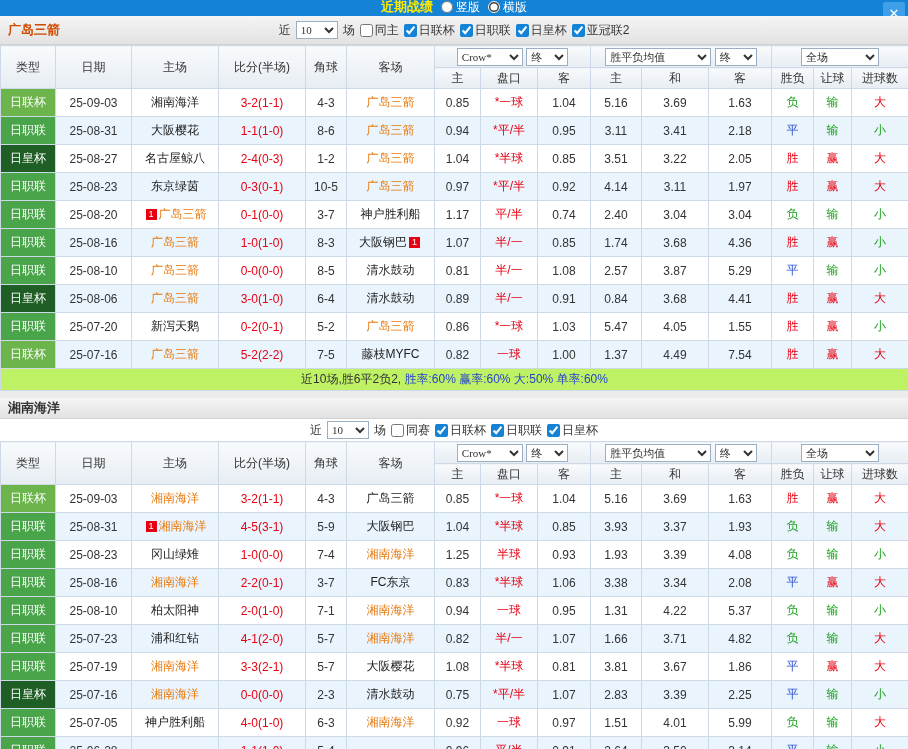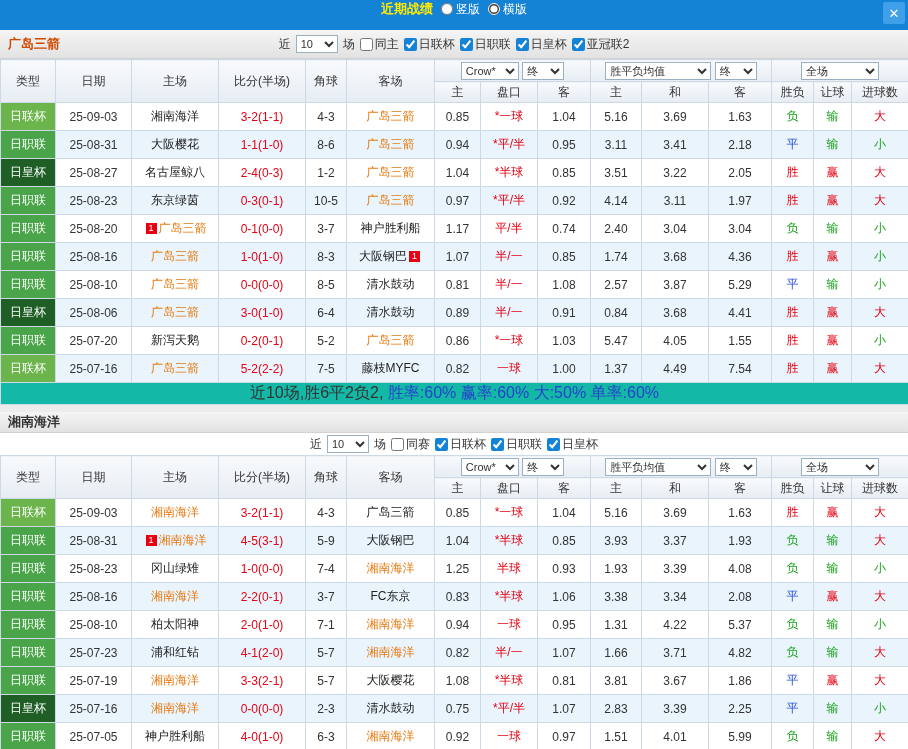--- a/index.html
+++ b/index.html
@@ -1,63 +1,63 @@
 <!DOCTYPE html>
 <html><head>
 <meta charset="utf-8">
 <style>
   html,body{margin:0;padding:0}
   body{width:908px;height:749px;overflow:hidden;background:#ececec;
        font-family:"Liberation Sans","DejaVu Sans",sans-serif;font-size:12px;color:#333}
 
   
-  .topbar{height:30px;background:#1583d5;position:relative;display:flex;align-items:flex-start;justify-content:center}
+  .topbar{height:16px;background:#1583d5;position:relative;display:flex;align-items:flex-end;justify-content:center}
   .topbar-center{display:flex;align-items:center;gap:8px}
   .topbar-title{color:#ffe900;font-weight:bold;font-size:13px}
   .radio-label{display:flex;align-items:center;gap:3px;color:#fff;font-size:12px;cursor:pointer}
   .radio-label input{margin:0;width:12px;height:12px;accent-color:#ffffff}
   .close-btn{position:absolute;right:3px;top:2px;width:22px;height:22px;background:#3f9fe8;border-radius:2px;
              color:#fff;display:flex;align-items:center;justify-content:center;font-size:13px;cursor:pointer}
 
   
   .section{background:#fff}
   .section + .section{margin-top:7px}
   .band{position:relative;height:28px;background:linear-gradient(#f5f5f5,#e2e2e2);
         border-bottom:1px solid #d2d2d2;display:flex;align-items:center}
   .section.stacked .band{height:20px}
   .team-title{position:absolute;left:8px;font-size:13px;font-weight:bold}
   .filter-row{height:22px;background:#fff;display:flex;align-items:center}
   .filter-bar{margin:0 auto;display:flex;align-items:center;gap:5px;font-size:12px;color:#333}
   .filter-bar .chk{display:flex;align-items:center;gap:2px;cursor:pointer}
   .filter-bar input[type=checkbox]{width:13px;height:13px;margin:0;accent-color:#1583d5}
   select{font-size:11px;height:18px;border:1px solid #9ab0c2;background:#fff;color:#333;
-         font-family:Liberation Sans, sans-serif}
+         font-family:Liberation Serif, serif}
   .sel-count{width:42px}
-  .sel-odds{width:58px}
+  .sel-odds{width:66px}
   .sel-final{width:42px}
   .sel-europe{width:106px}
   .sel-scope{width:78px}
 
   
   table.grid{width:908px;border-collapse:collapse;table-layout:fixed;background:#fff;font-size:12px}
   .grid th,.grid td{border:1px solid #cdd9e6;text-align:center;padding:0;overflow:hidden;white-space:nowrap}
   .grid thead th{background:linear-gradient(#f8fafc,#e7edf3);font-weight:normal;color:#333}
   .hsel .selcell{height:21px}
   .hsub th{height:20px}
   .grid tbody td{height:27px}
   .grid tbody tr.alt{background:#e9f4fd}
   .type-cell{color:#fff}
   .score{color:#e60012}
   .handicap{color:#e60012}
   .corner{color:#333}
   .team-link{cursor:pointer;color:#222}
   .team-link.focal{color:#e8790f}
   .card{display:inline-block;background:#e60012;color:#fff;font-style:normal;font-size:9px;
         line-height:11px;min-width:9px;height:11px;padding:0 1px;text-align:center;margin:0 2px;vertical-align:1px}
-  tfoot .summary{height:21px;background:#14b8a6;font-size:16px}
+  tfoot .summary{height:21px;background:#bef264;font-size:12px}
   .sum-record{color:#333}
   .sum-stats{color:#2743cc}
 </style>
 </head>
 <body>
 
 <div class="topbar">
   <div class="topbar-center">
     <span class="topbar-title">近期战绩</span>
     <label class="radio-label">

